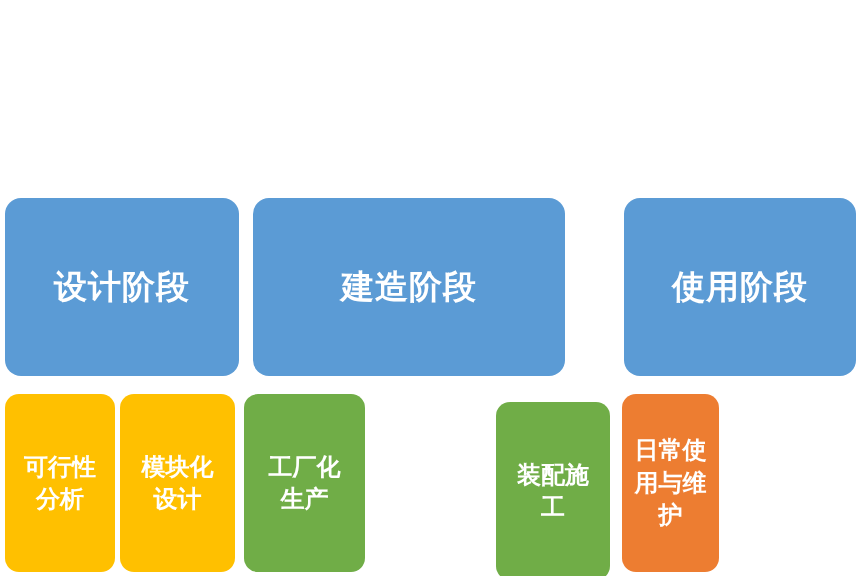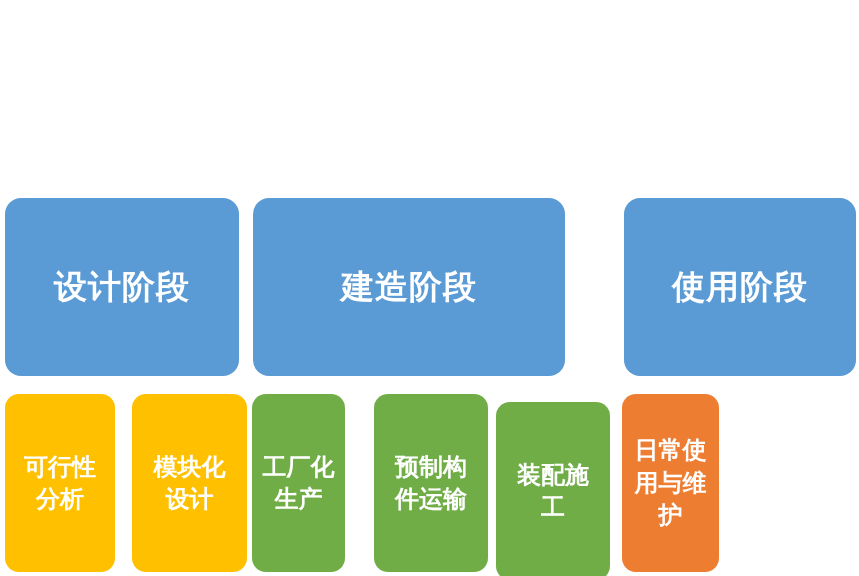--- a/index.html
+++ b/index.html
@@ -56,22 +56,22 @@
     height: 178px;
     border-radius: 14px;
     font-size: 24px;
     line-height: 1.35;
     white-space: pre-line;
   }
   .item-design { background: var(--design-item-bg); }
   .item-build  { background: var(--build-item-bg); }
   .item-use    { background: var(--use-item-bg); }
   .item-1 { left: 5px;   width: 110px; }
-  .item-2 { left: 132px; width: 115px; }
-  .item-3 { left: 252px; width: 93px; }
+  .item-2 { left: 120px; width: 115px; }
+  .item-3 { left: 244px; width: 121px; }
   .item-4 { left: 374px; width: 114px; }
   .item-5 { left: 496px; width: 114px; margin-top: 8px; }
   .item-6 { left: 622px; width: 97px; }
   .item-7 { left: 747px; width: 109px; }
 </style>
 </head>
 <body>
 
 <div class="canvas">
 
@@ -91,24 +91,20 @@
 分析</span>
   </div>
   <div class="box item-box item-design item-2">
     <span>模块化
 设计</span>
   </div>
   <div class="box item-box item-build item-3">
     <span>工厂化
 生产</span>
   </div>
-  <div class="box item-box item-build item-4">
-    <span>预制构
-件运输</span>
-  </div>
   <div class="box item-box item-build item-5">
     <span>装配施
 工</span>
   </div>
   <div class="box item-box item-use item-6">
     <span>日常使
 用与维
 护</span>
   </div>
 

